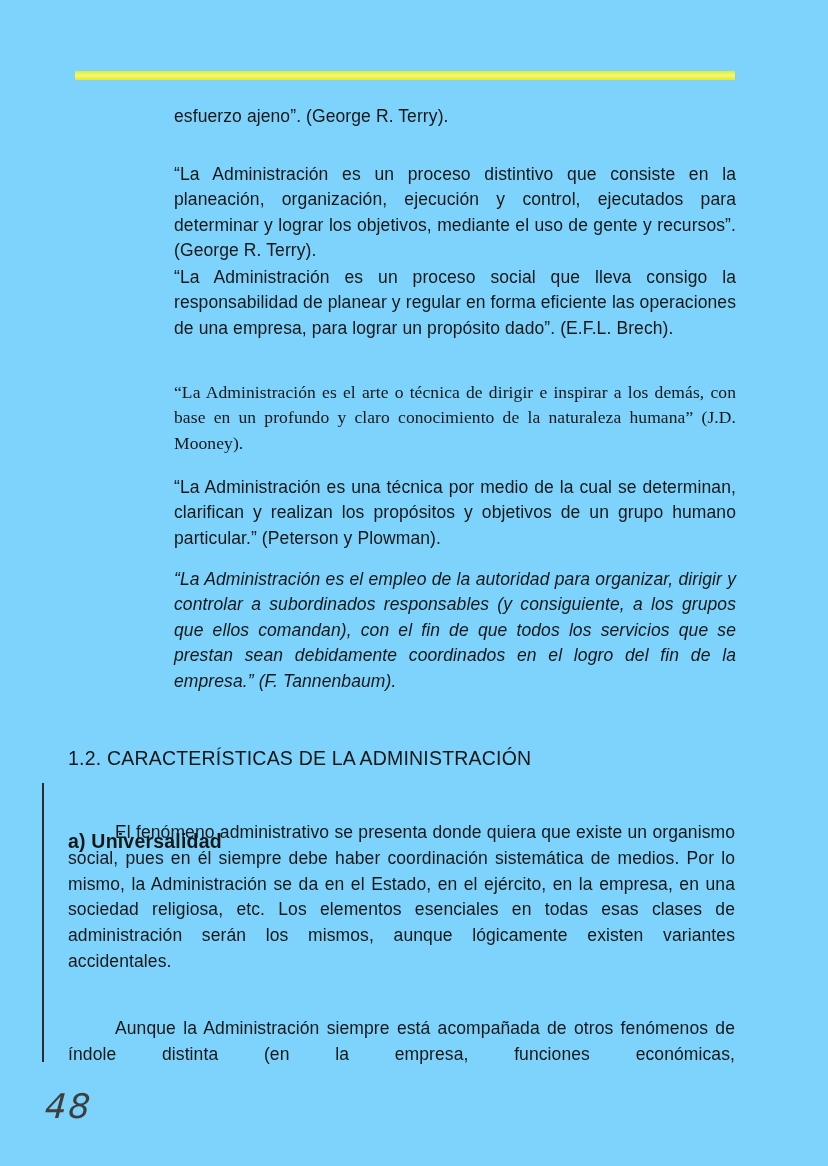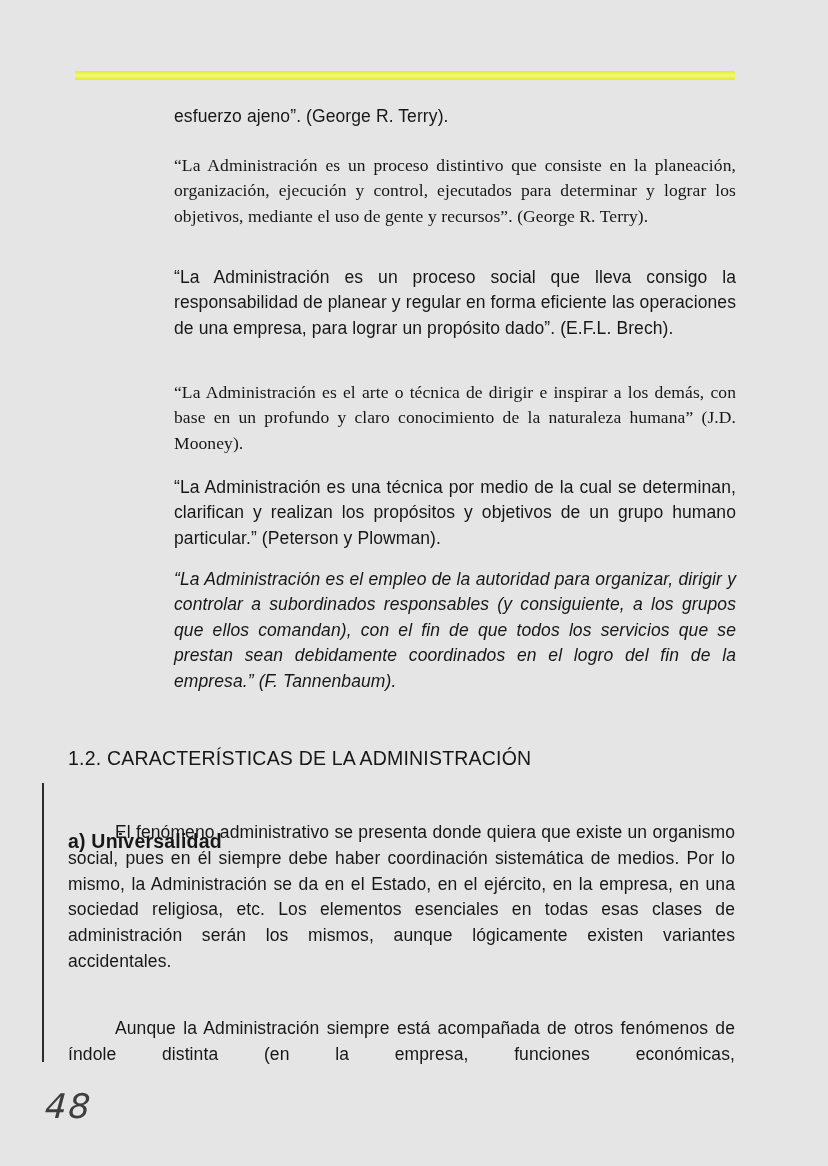--- a/index.html
+++ b/index.html
@@ -4,21 +4,21 @@
 <style>
   html, body {
     margin: 0;
     padding: 0;
     background: #ffffff;
   }
   .page {
     position: relative;
     width: 828px;
     height: 1166px;
-    background: #e5e5e5;
+    background: #7dd3fc;
     font-family: "Liberation Sans", sans-serif;
     color: #171717;
     overflow: hidden;
   }
   .accent-bar {
     position: absolute;
     left: 75px;
     top: 71px;
     width: 660px;
     height: 9px;
@@ -28,21 +28,21 @@
   .quote {
     position: absolute;
     left: 174px;
     width: 562px;
     font-size: 17.5px;
     line-height: 25.4px;
     text-align: justify;
     letter-spacing: 0.1px;
   }
   .q0 { top: 104px; }
-  .q1 { top: 153px; font-family: Liberation Serif, serif; }
+  .q1 { top: 162px; }
   .q2 { top: 265px; }
   .q3 { top: 380px; font-family: Liberation Serif, serif; }
   .q4 { top: 475px; }
   .q5 { top: 567px; font-style: italic; }
   .section-heading {
     position: absolute;
     left: 68px;
     top: 747px;
     width: 667px;
     font-size: 19.5px;

